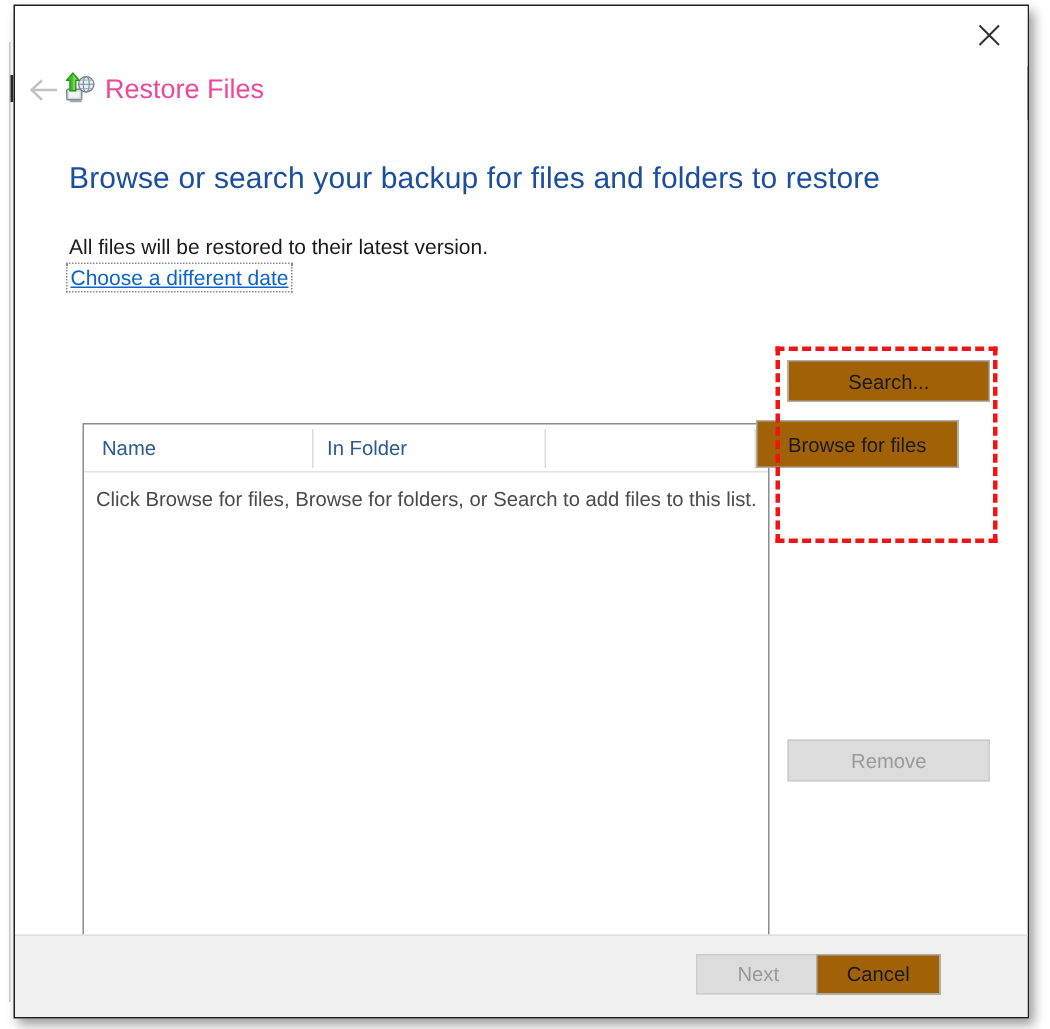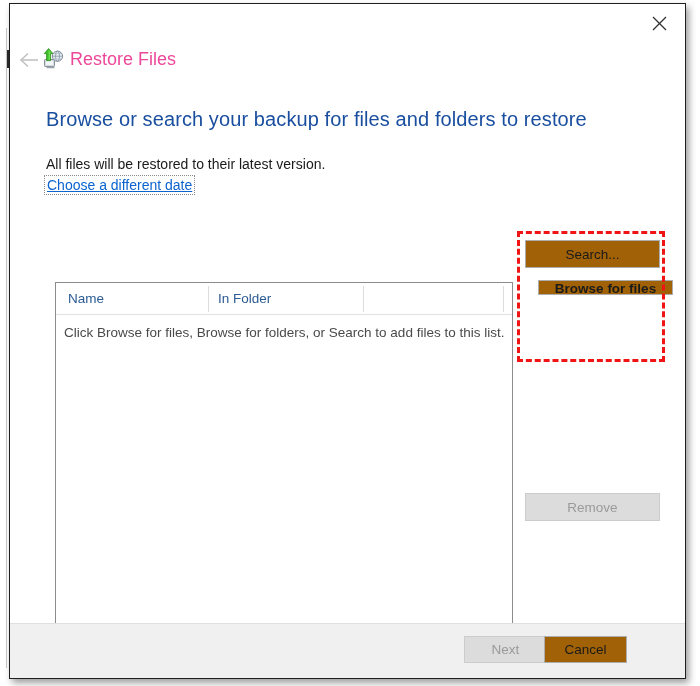--- a/index.html
+++ b/index.html
@@ -217,21 +217,21 @@
     text-align: center;
   }
   .win-button.disabled {
     color: #9a9a9a;
     background: #dcdcdc;
     border-color: #cccccc;
     cursor: default;
   }
 
   #search-button        { left: 515px; top: 160px; width: 135px; height: 28px; }
-  #browse-files-button  { left: 528px; top: 200px; width: 135px; height: 15px; font-weight: bold; }
+  #browse-files-button  { left: 494px; top: 200px; width: 135px; height: 32px; }
   #browse-folders-button{ left: 515px; top: 240px; width: 135px; height: 28px; }
   #remove-button        { left: 515px; top: 413px; width: 135px; height: 28px; }
   #remove-all-button    { left: 515px; top: 432px; width: 135px; height: 28px; }
 
   
   #annotation-box {
     position: absolute;
     left: 507px;
     top: 151px;
     width: 148px;

